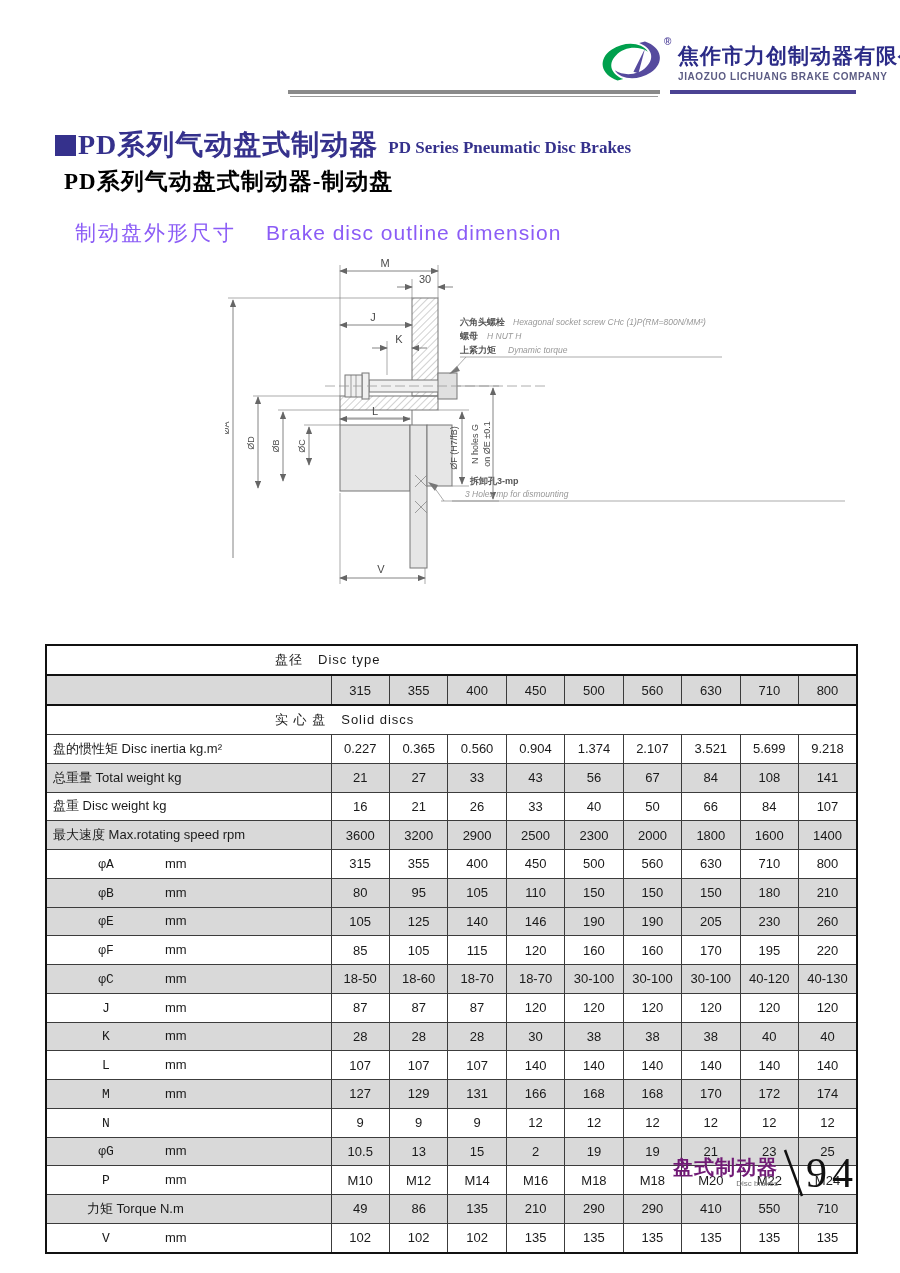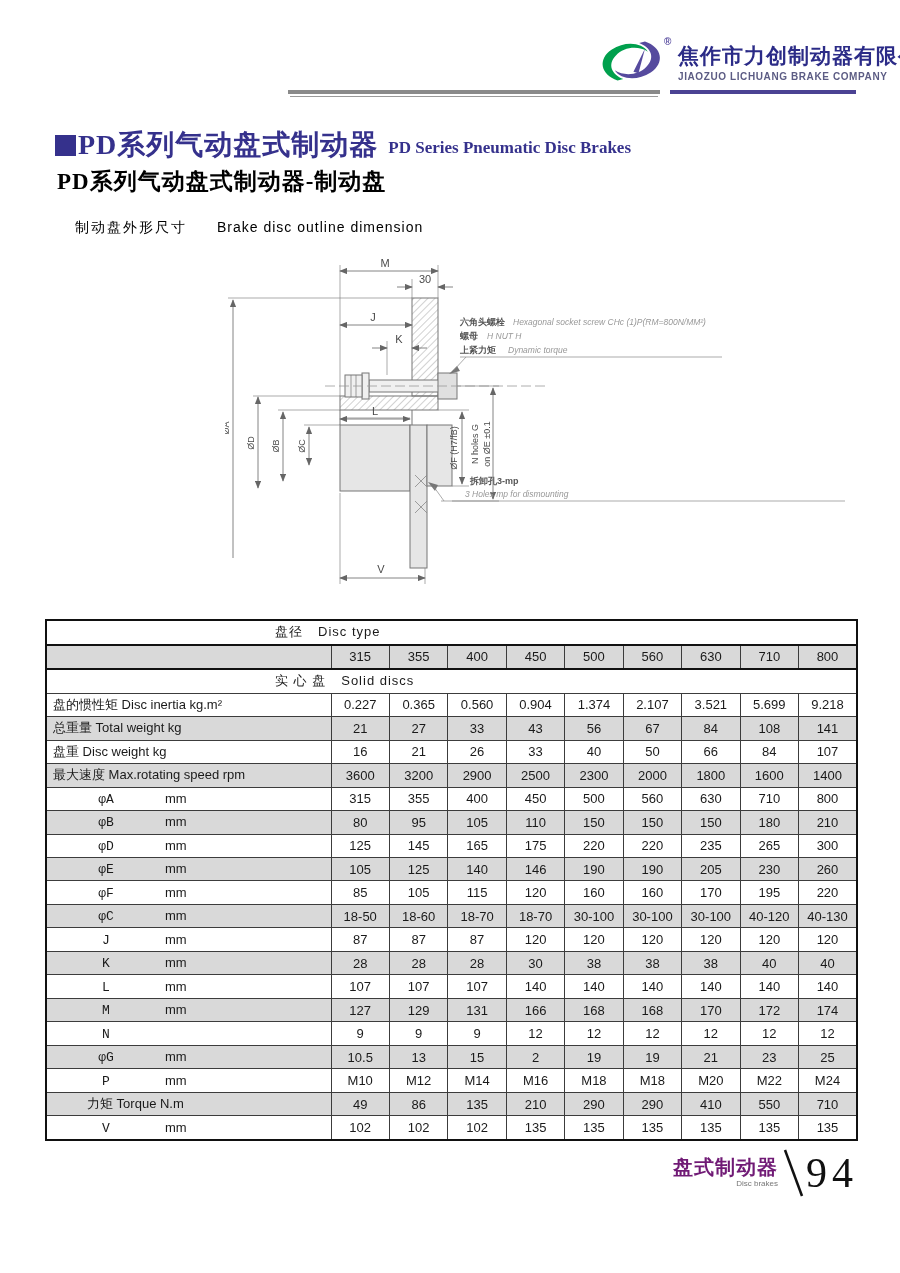--- a/index.html
+++ b/index.html
@@ -14,35 +14,35 @@
   .co-en{font-size:10px;font-weight:bold;color:#5c5c84;letter-spacing:0.6px;margin-top:1px;white-space:nowrap;}
   .divider{position:absolute;left:288px;top:90px;width:570px;height:8px;}
   .div-gray{position:absolute;left:0;top:0;width:372px;height:4px;background:#8a8a8a;border-bottom:2px solid #fff;box-shadow:0 3px 0 -2px #9a9a9a;}
   .div-purple{position:absolute;left:382px;top:0;width:186px;height:4px;background:#4b4293;box-shadow:0 3px 0 -2px #5a51a0;}
 
   
   .title-row{position:absolute;left:55px;top:126px;display:flex;align-items:flex-end;}
   .bullet{width:21px;height:21px;background:#35318c;margin:0 2px 5px 0;}
   .t-main-cn{font-family:"Liberation Serif",serif;font-weight:bold;font-size:28px;color:#35318c;letter-spacing:1px;line-height:1.1;}
   .t-main-en{font-family:"Liberation Serif",serif;font-weight:bold;font-size:17px;color:#35318c;margin:12px 0 3px 10px;white-space:nowrap;}
-  .t-sub{position:absolute;left:57px;top:166px;font-family:"Liberation Serif",serif;font-weight:bold;font-size:23px;color:#000;letter-spacing:1px;}
-  .t-section{position:absolute;left:75px;top:219px;font-size:14px;color:#000000;}
+  .t-sub{position:absolute;left:64px;top:166px;font-family:"Liberation Serif",serif;font-weight:bold;font-size:23px;color:#000;letter-spacing:1px;}
+  .t-section{position:absolute;left:75px;top:219px;font-size:21px;color:#8b5cf6;}
   .t-section .cn{letter-spacing:2px;margin-right:30px;}
   .t-section .en{letter-spacing:1px;}
 
   
   .drawing{position:absolute;left:225px;top:253px;width:640px;height:355px;}
   .drawing text{font-family:"Liberation Sans",sans-serif;}
   .dimtxt{font-size:11px;fill:#4a4a4a;}
   .rottxt{font-size:9px;fill:#4a4a4a;}
   .ann-cn{font-size:9px;fill:#555;font-weight:bold;}
   .ann-en{font-size:8.5px;fill:#999;font-style:italic;}
 
   
-  .spec-table{position:absolute;left:45px;top:619px;width:813px;height:522px;
+  .spec-table{position:absolute;left:45px;top:644px;width:813px;height:610px;
               border-collapse:collapse;table-layout:fixed;border:2px solid #111;}
   .spec-table td{border:1px solid #3c3c3c;text-align:center;font-size:13px;color:#1a1a1a;
                  padding:0;height:21px;white-space:nowrap;overflow:hidden;}
   .spec-table tr.shaded td{background:#d9d9d9;}
   .spec-table tr.rule2 td{border-bottom:2px solid #111;}
   .spec-table td.lab{text-align:left;}
   .spec-table span.spec{padding-left:6px;}
   .spec-table span.torq{padding-left:40px;}
   .spec-table span.sym{display:inline-block;width:118px;text-align:center;font-family:Liberation Mono, monospace;}
   .spec-table span.unit{display:inline-block;}
@@ -290,32 +290,20 @@
           <td>80</td>
           <td>95</td>
           <td>105</td>
           <td>110</td>
           <td>150</td>
           <td>150</td>
           <td>150</td>
           <td>180</td>
           <td>210</td>
         </tr>
-        <tr>
-          <td class="lab"><span class="sym">φD</span><span class="unit">mm</span></td>
-          <td>125</td>
-          <td>145</td>
-          <td>165</td>
-          <td>175</td>
-          <td>220</td>
-          <td>220</td>
-          <td>235</td>
-          <td>265</td>
-          <td>300</td>
-        </tr>
         <tr class="shaded">
           <td class="lab"><span class="sym">φE</span><span class="unit">mm</span></td>
           <td>105</td>
           <td>125</td>
           <td>140</td>
           <td>146</td>
           <td>190</td>
           <td>190</td>
           <td>205</td>
           <td>230</td>

